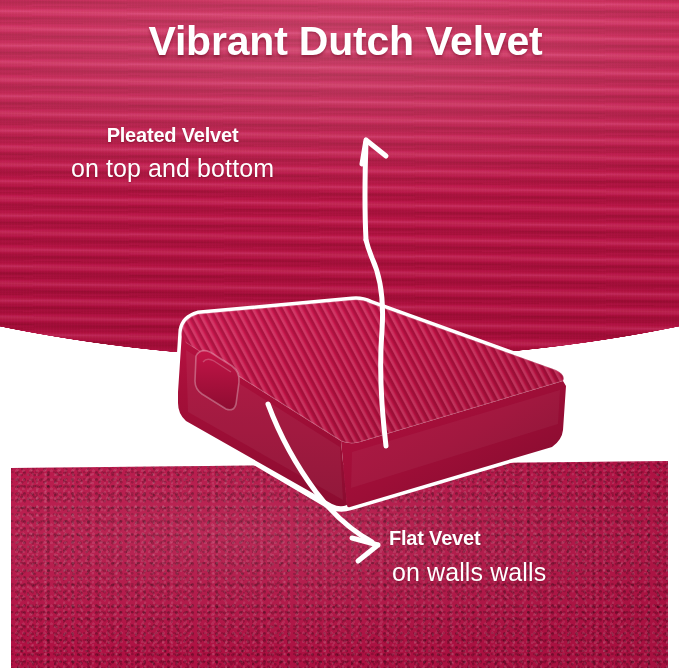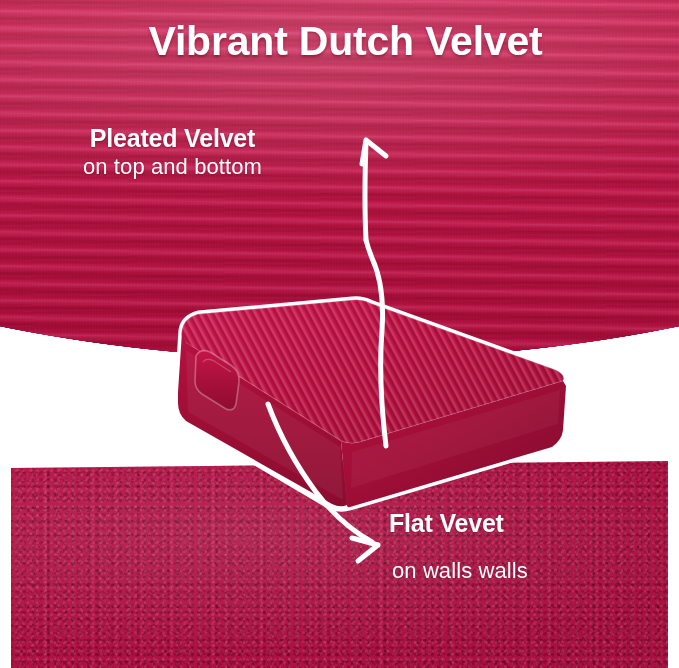--- a/index.html
+++ b/index.html
@@ -100,34 +100,34 @@
 
   .title {
     left: 6px; top: 18px; width: 679px;
     text-align: center;
     font-size: 41px;
     font-weight: 700;
     letter-spacing: -0.2px;
     text-shadow: 0 2px 3px rgba(90,0,25,.45);
   }
   .label-bold {
-    font-size: 25px;
+    font-size: 20px;
     font-weight: 700;
     letter-spacing: -0.2px;
     text-shadow: 0 1px 2px rgba(90,0,25,.40);
   }
   .label-light {
-    font-size: 22px;
+    font-size: 25px;
     font-weight: 300;
     letter-spacing: .1px;
     text-shadow: 0 1px 2px rgba(90,0,25,.35);
   }
   .cal-pleated-bold  { left: 0;   top: 124px; width: 345px; text-align: center; }
   .cal-pleated-light { left: 0;   top: 154px; width: 345px; text-align: center; }
-  .cal-flat-bold     { left: 389px; top: 509px; }
+  .cal-flat-bold     { left: 389px; top: 527px; }
   .cal-flat-light    { left: 392px; top: 558px; }
 </style>
 </head>
 <body>
 
 <div id="stage">
 
   <div class="band-top">
     <div class="base"></div>
     <div class="grain"></div>

